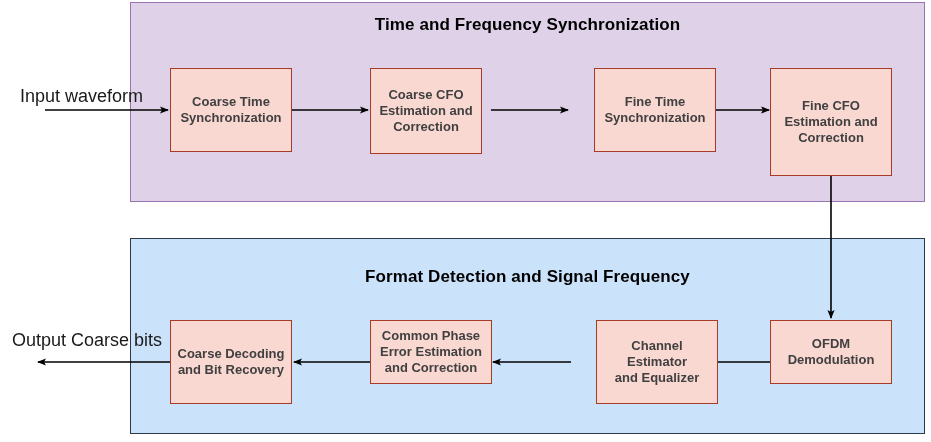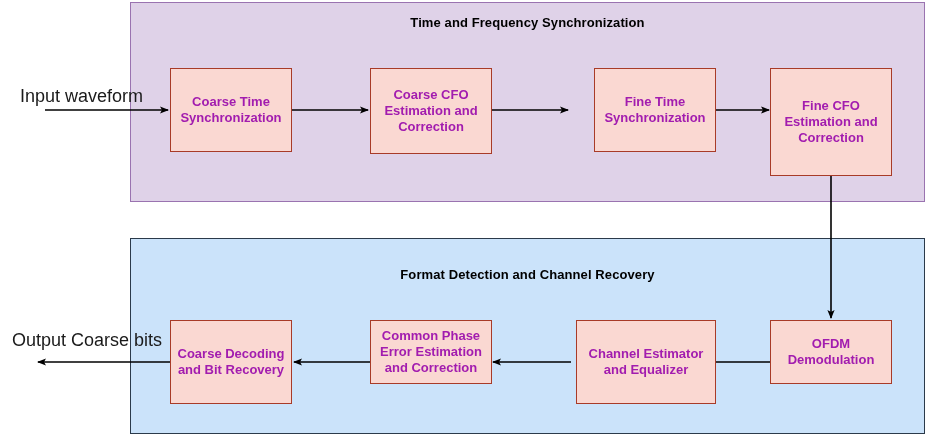--- a/index.html
+++ b/index.html
@@ -21,21 +21,21 @@
     position: absolute;
     box-sizing: border-box;
     border-width: 1px;
     border-style: solid;
   }
   .group-title {
     position: absolute;
     left: 0;
     right: 0;
     text-align: center;
-    font-size: 13px;
+    font-size: 17px;
     font-weight: bold;
     color: #000000;
     letter-spacing: 0.1px;
   }
   .sync-group {
     left: 130px;
     top: 2px;
     width: 795px;
     height: 200px;
     background: #dfd2e8;
@@ -53,21 +53,21 @@
     position: absolute;
     box-sizing: border-box;
     background: #fad8d2;
     border: 1px solid #a83b28;
     display: flex;
     align-items: center;
     justify-content: center;
     text-align: center;
     font-size: 13px;
     font-weight: bold;
-    color: #a21caf;
+    color: #404040;
     line-height: 1.25;
     padding: 2px 4px;
     white-space: pre-line;
   }
   .io-label {
     position: absolute;
     font-size: 18px;
     color: #1a1a1a;
     white-space: nowrap;
   }
@@ -83,21 +83,21 @@
 </head>
 <body>
 
 <div id="canvas">
 
   <div class="group-box sync-group">
     <div class="group-title" style="top: 12px;">Time and Frequency Synchronization</div>
   </div>
 
   <div class="group-box recovery-group">
-    <div class="group-title" style="top: 28px;">Format Detection and Channel Recovery</div>
+    <div class="group-title" style="top: 28px;">Format Detection and Signal Frequency</div>
   </div>
 
   <svg class="wires" viewBox="0 0 931 442">
     <defs>
       <marker id="arrowhead" markerWidth="9" markerHeight="9" refX="8" refY="4.2" orient="auto" markerUnits="userSpaceOnUse">
         <path d="M0,0.6 L9,4.2 L0,7.8 L2,4.2 Z" fill="#000000"></path>
       </marker>
     </defs>
 
     <line x1="45" y1="110" x2="168" y2="110" stroke="#000000" stroke-width="1.6" marker-end="url(#arrowhead)"></line>
@@ -115,39 +115,39 @@
     <line x1="571" y1="362" x2="493" y2="362" stroke="#000000" stroke-width="1.6" marker-end="url(#arrowhead)"></line>
 
     <line x1="370" y1="362" x2="294" y2="362" stroke="#000000" stroke-width="1.6" marker-end="url(#arrowhead)"></line>
 
     <line x1="170" y1="362" x2="38" y2="362" stroke="#000000" stroke-width="1.6" marker-end="url(#arrowhead)"></line>
   </svg>
 
   <div class="proc-box" style="left:170px; top:68px; width:122px; height:84px;">Coarse Time
 Synchronization</div>
 
-  <div class="proc-box" style="left:370px; top:68px; width:122px; height:86px;">Coarse CFO
+  <div class="proc-box" style="left:370px; top:68px; width:112px; height:86px;">Coarse CFO
 Estimation and
 Correction</div>
 
   <div class="proc-box" style="left:570px; top:68px; width:122px; height:84px;margin-left:24px;">Fine Time
 Synchronization</div>
 
   <div class="proc-box" style="left:770px; top:68px; width:122px; height:108px;">Fine CFO
 Estimation and
 Correction</div>
 
   <div class="proc-box" style="left:170px; top:320px; width:122px; height:84px;">Coarse Decoding
 and Bit Recovery</div>
 
   <div class="proc-box" style="left:370px; top:320px; width:122px; height:64px;">Common Phase
 Error Estimation
 and Correction</div>
 
-  <div class="proc-box" style="left:576px; top:320px; width:140px; height:84px;">Channel Estimator
+  <div class="proc-box" style="left:596px; top:320px; width:122px; height:84px;">Channel Estimator
 and Equalizer</div>
 
   <div class="proc-box" style="left:770px; top:320px; width:122px; height:64px;">OFDM
 Demodulation</div>
 
   <div class="io-label" style="left:20px; top:86px;">Input waveform</div>
 
   <div class="io-label" style="left:12px; top:330px;">Output Coarse bits</div>
 
 </div>

